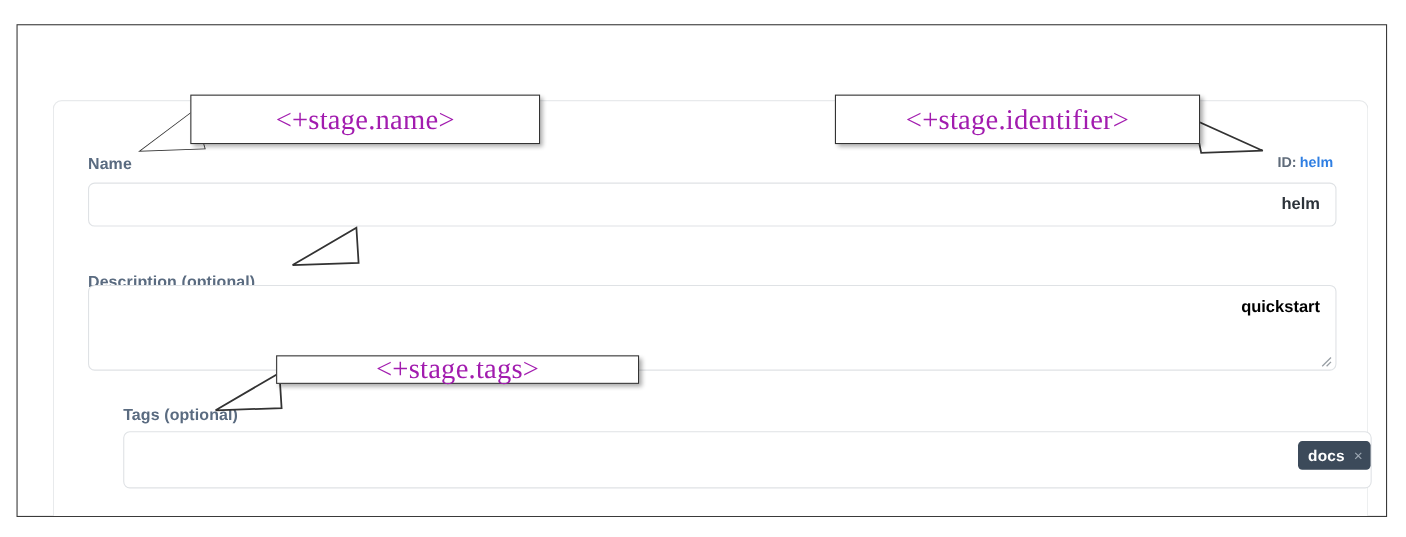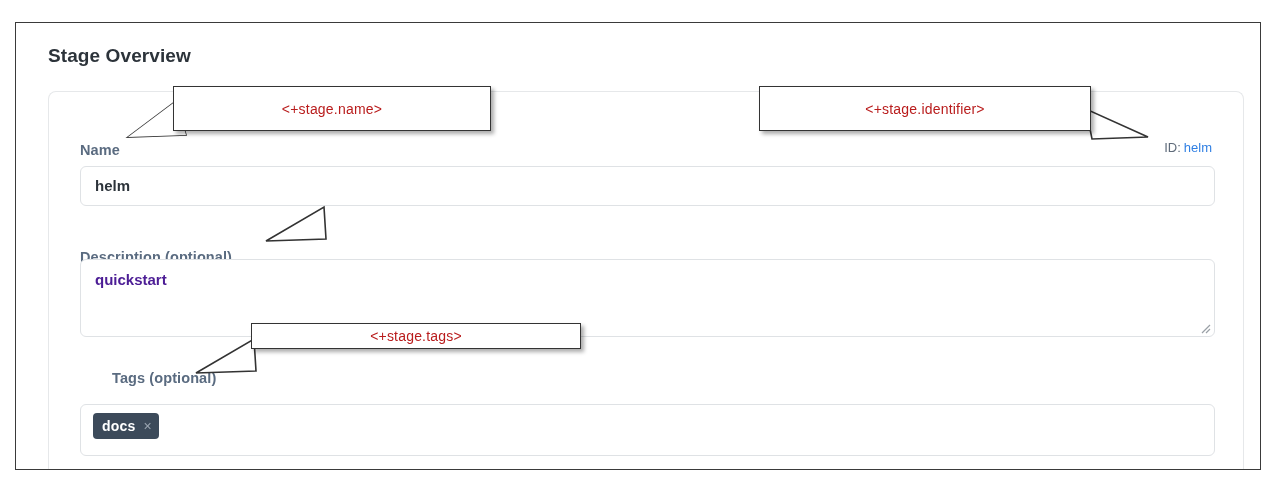--- a/index.html
+++ b/index.html
@@ -47,21 +47,21 @@
     top: 68px;
     width: 1196px;
     height: 420px;
     background: #ffffff;
     border: 1px solid #e6e8ea;
     border-bottom: none;
     border-radius: 8px 8px 0 0;
     box-sizing: border-box;
   }
 
-  .field-block { position: absolute; left: 31px; }
+  .field-block { position: absolute; left: 31px; text-align: right; }
 
   .field-label {
     font-size: 14.5px;
     font-weight: bold;
     color: #5a6b80;
     letter-spacing: 0.1px;
     white-space: nowrap;
   }
 
   .text-input {
@@ -83,21 +83,21 @@
   .text-area {
     box-sizing: border-box;
     width: 1135px;
     height: 78px;
     border: 1px solid #dfe2e5;
     border-radius: 6px;
     background: #ffffff;
     font-family: "Liberation Sans", sans-serif;
     font-size: 15px;
     font-weight: bold;
-    color: #4c1d95;
+    color: #000000;
     padding: 11px 14px 0 14px;
     position: relative;
     overflow: hidden;
   }
   .resize-grip {
     position: absolute;
     right: 3px;
     bottom: 2px;
     width: 13px;
     height: 13px;
@@ -131,57 +131,56 @@
     margin-left: 8px;
     cursor: pointer;
   }
 
   
   #id-line {
     position: absolute;
     right: 31px;
     top: 48px;
     font-size: 13px;
-    font-weight: normal;
+    font-weight: bold;
     white-space: nowrap;
   }
   #id-line .id-key { color: #5f6b7a; }
   #id-line .id-val { color: #2f7fe3; margin-left: 3px; }
 
   
   .callout {
     position: absolute;
     background: #ffffff;
     border: 1.6px solid #333333;
     box-shadow: 3px 3px 4px rgba(0,0,0,0.33);
     display: flex;
     align-items: center;
     justify-content: center;
     box-sizing: border-box;
     z-index: 30;
   }
   .callout-text {
-    font-family: Liberation Sans, sans-serif;
-    font-size: 14px;
-    color: #b91c1c;
+    font-family: Liberation Serif, serif;
+    font-size: 26px;
+    color: #a21caf;
     letter-spacing: 0.2px;
     white-space: nowrap;
   }
   .callout-tail {
     position: absolute;
     z-index: 29;
     overflow: visible;
   }
 </style>
 </head>
 <body>
 
 <div id="outer-frame">
 
-  <div id="section-title">Stage Overview</div>
 
   <div id="form-card">
 
     <div id="id-line">
       <span class="id-key">ID:</span><span class="id-val">helm</span>
     </div>
 
     <div class="field-block" style="top:50px;">
       <div class="field-label">Name</div>
     </div>
@@ -197,21 +196,21 @@
         <span>quickstart</span>
         <svg class="resize-grip" viewBox="0 0 13 13">
           <path d="M12 4 L4 12 M12 8 L8 12" stroke="#9aa0a6" stroke-width="1.2" fill="none"></path>
         </svg>
       </div>
     </div>
 
     <div class="field-block" style="top:278px;margin-left:32px;">
       <div class="field-label">Tags (optional)</div>
     </div>
-    <div class="field-block" style="top:312px;">
+    <div class="field-block" style="top:300px;margin-left:32px;">
       <div class="tags-box">
         <span class="tag-chip">
           <span>docs</span>
           <span class="tag-remove">×</span>
         </span>
       </div>
     </div>
 
   </div>
 

